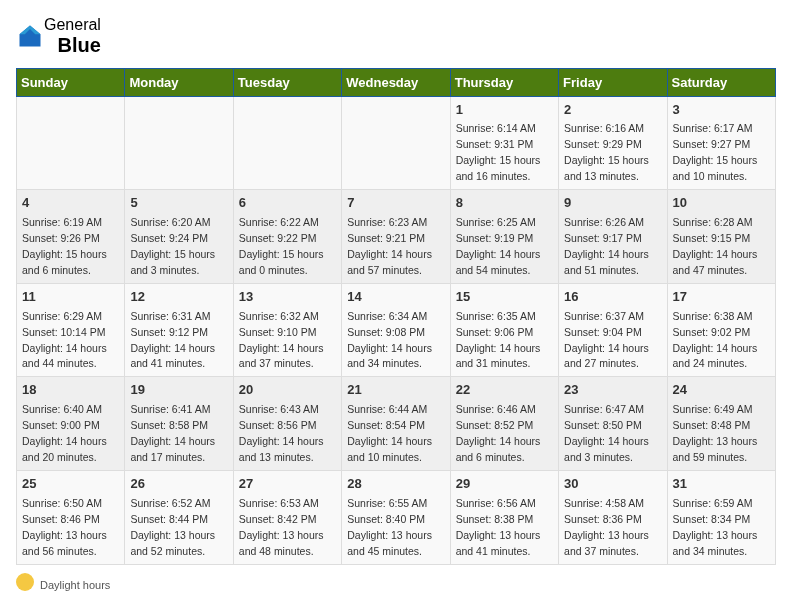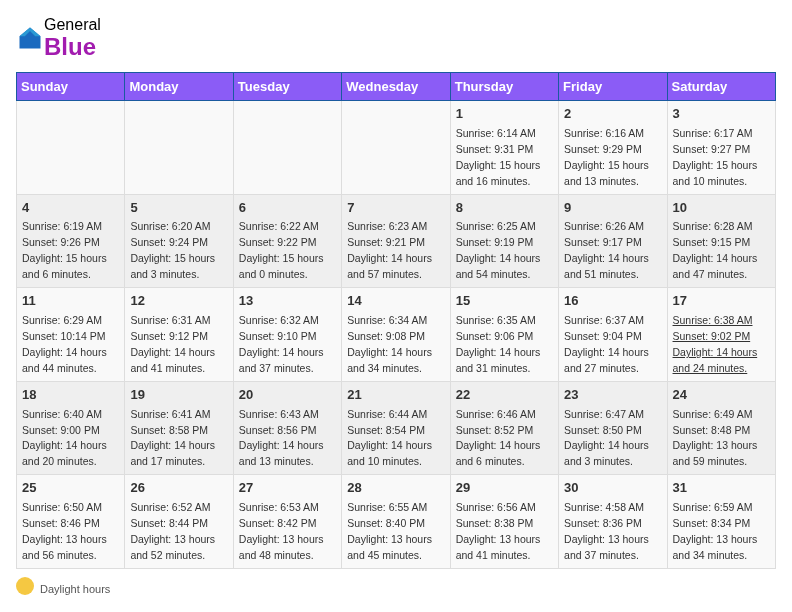--- a/index.html
+++ b/index.html
@@ -20,23 +20,24 @@
       display: flex;
       align-items: center;
       gap: 0;
     }
     .logo-text {
       display: flex;
       flex-direction: column;
       line-height: 1.1;
     }
     .logo-blue {
-      font-size: 24px;
+      font-size: 20px;
       font-weight: bold;
-      color: #a21caf;
+      color: #000000;
+      text-align: right;
     }
     .logo-icon {
       width: 28px;
       height: 28px;
     }
     .title-block {
       text-align: right;
     }
     .month-year {
       font-size: 36px;
@@ -46,21 +47,21 @@
     .location {
       font-size: 16px;
       color: #444;
     }
     .calendar {
       width: 100%;
       border-collapse: collapse;
       font-size: 11px;
     }
     .calendar thead tr th {
-      background: #8b5cf6;
+      background: #4d7c0f;
       color: #fff;
       padding: 6px 4px;
       text-align: left;
       font-size: 13px;
       font-weight: bold;
       border: 1px solid #1a5a9f;
     }
     .calendar tbody tr td {
       vertical-align: top;
       padding: 4px 5px;
@@ -185,21 +186,21 @@
 Daylight: 14 hours and 37 minutes.</span></td>
         <td><span class="day-num">14</span><span class="day-info" style="white-space: pre-line;">Sunrise: 6:34 AM
 Sunset: 9:08 PM
 Daylight: 14 hours and 34 minutes.</span></td>
         <td><span class="day-num">15</span><span class="day-info" style="white-space: pre-line;">Sunrise: 6:35 AM
 Sunset: 9:06 PM
 Daylight: 14 hours and 31 minutes.</span></td>
         <td><span class="day-num">16</span><span class="day-info" style="white-space: pre-line;">Sunrise: 6:37 AM
 Sunset: 9:04 PM
 Daylight: 14 hours and 27 minutes.</span></td>
-        <td><span class="day-num">17</span><span class="day-info" style="white-space: pre-line; text-decoration: underline;">Sunrise: 6:38 AM
+        <td><span class="day-num">17</span><span class="day-info" style="white-space: pre-line;">Sunrise: 6:38 AM
 Sunset: 9:02 PM
 Daylight: 14 hours and 24 minutes.</span></td>
       </tr>
       <tr>
         <td><span class="day-num">18</span><span class="day-info" style="white-space: pre-line;">Sunrise: 6:40 AM
 Sunset: 9:00 PM
 Daylight: 14 hours and 20 minutes.</span></td>
         <td><span class="day-num">19</span><span class="day-info" style="white-space: pre-line;">Sunrise: 6:41 AM
 Sunset: 8:58 PM
 Daylight: 14 hours and 17 minutes.</span></td>

